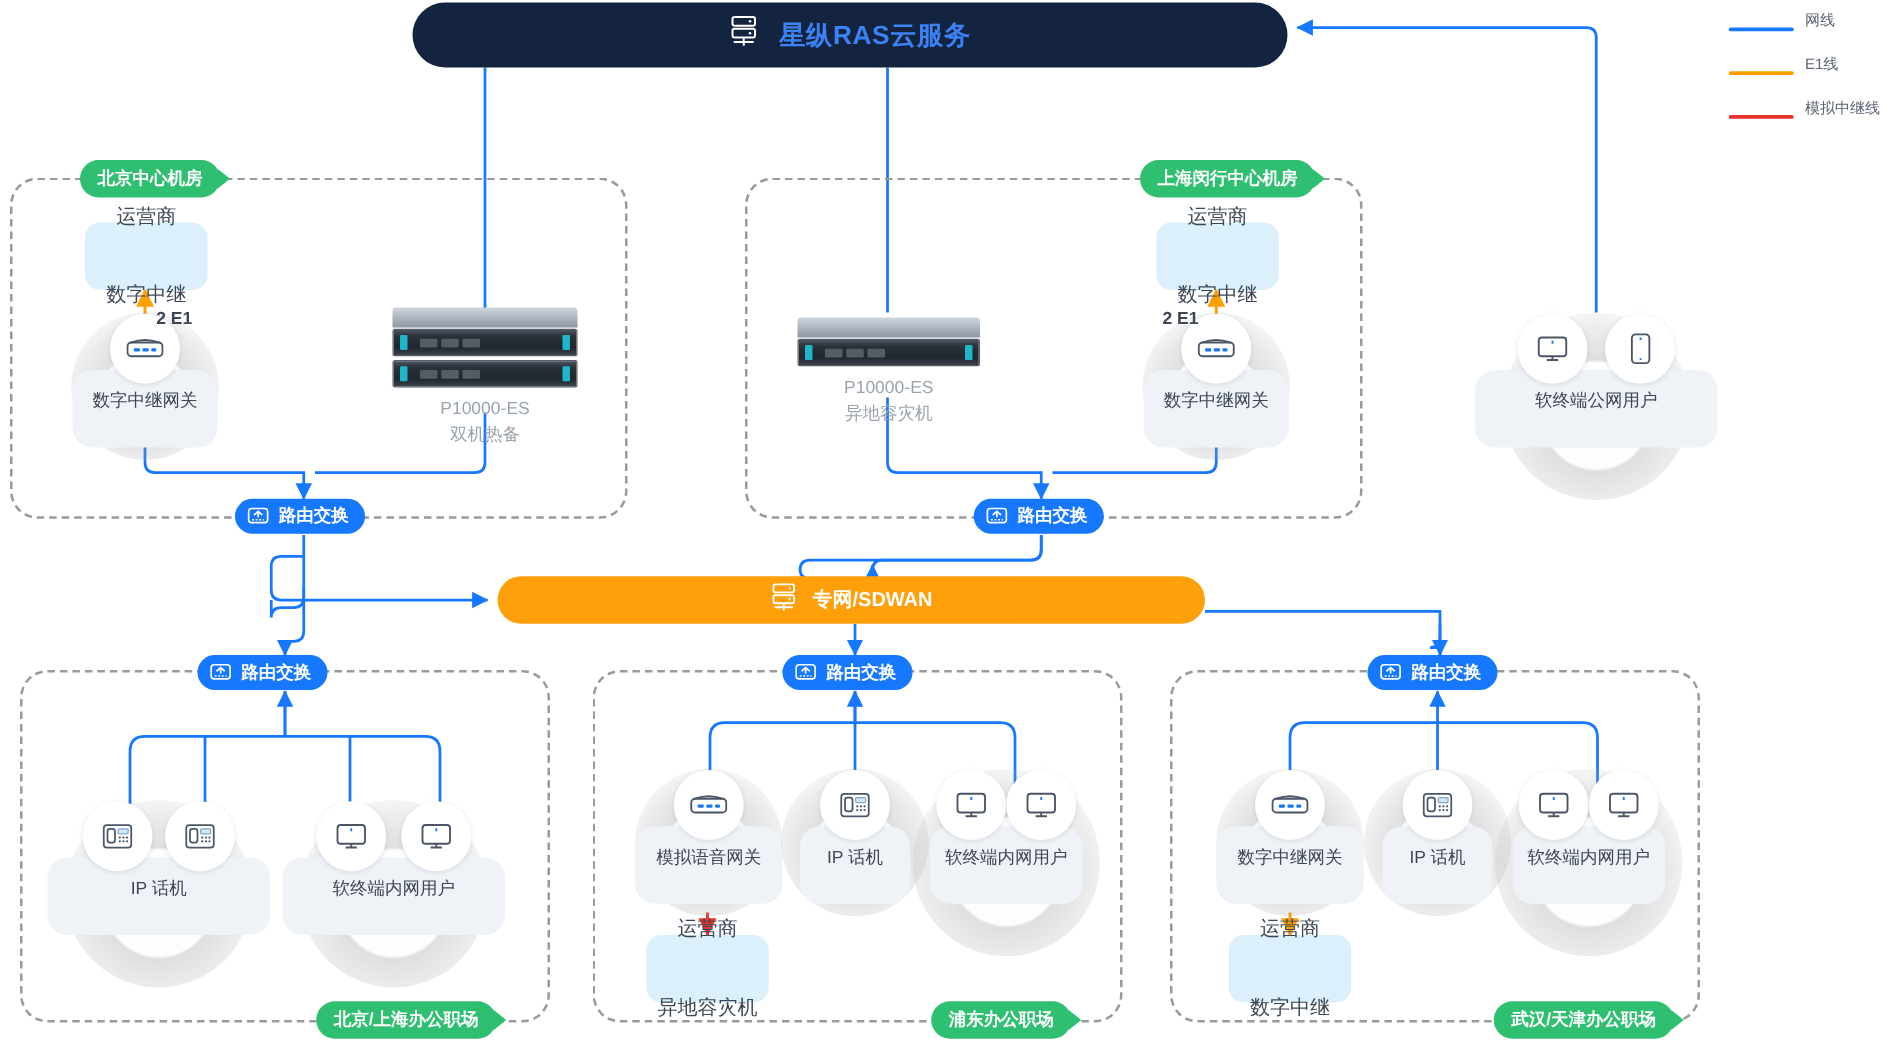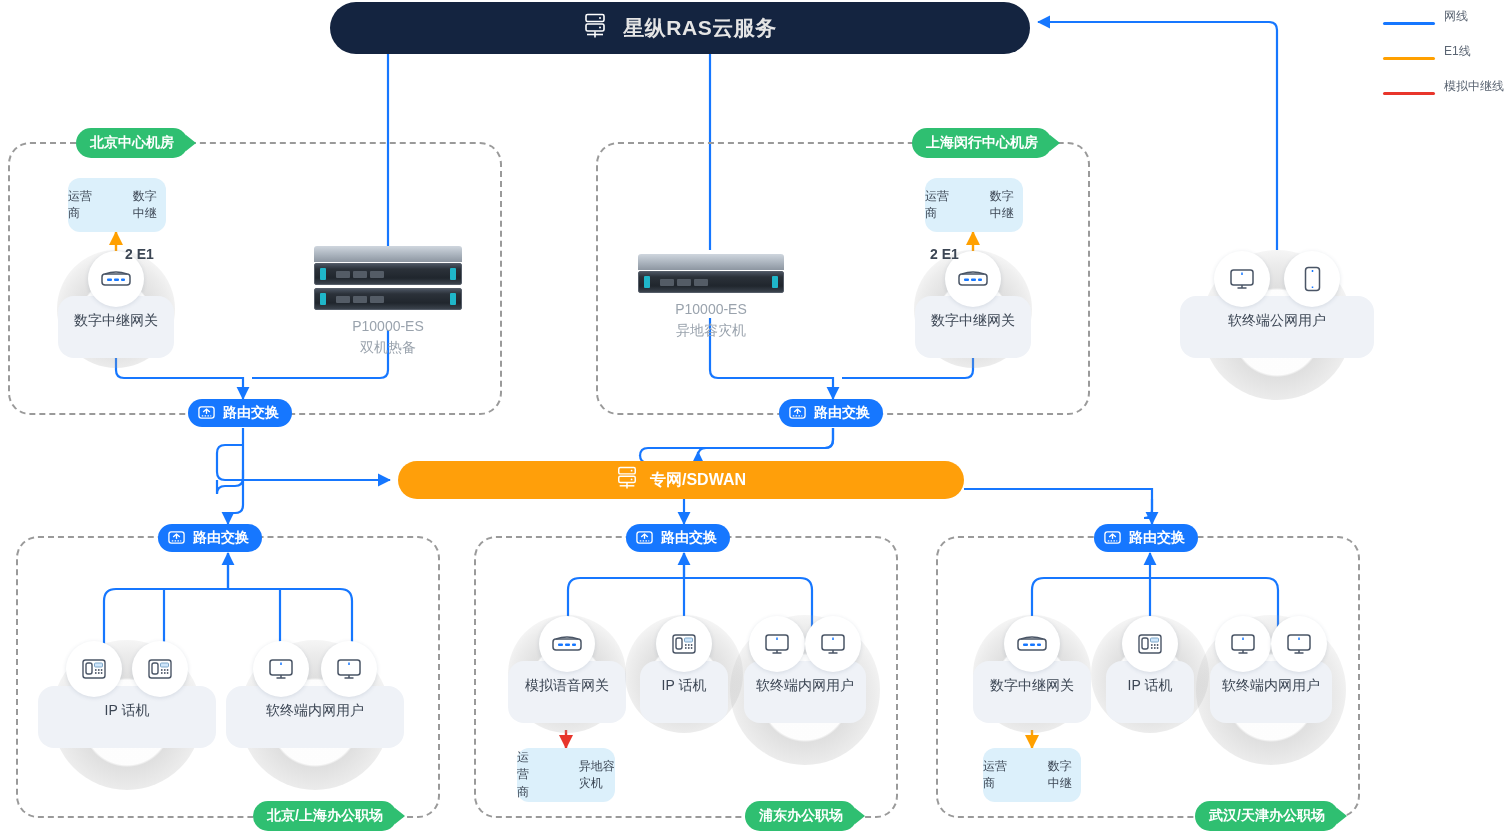--- a/index.html
+++ b/index.html
@@ -10,21 +10,21 @@
     position:relative; overflow:hidden;
   }
   #canvas { position:absolute; inset:0; }
   svg.wires { position:absolute; left:0; top:0; width:1512px; height:836px; pointer-events:none; }
 
   
   .cloud-bar {
     position:absolute; left:330px; top:2px; width:700px; height:52px;
     background:#142440; border-radius:26px;
     display:flex; align-items:center; justify-content:center; gap:16px;
-    color:#e5e5e5; font-size:21px; font-weight:700; letter-spacing:.5px;
+    color:#3b82f6; font-size:21px; font-weight:700; letter-spacing:.5px;
   }
   .sdwan-bar {
     position:absolute; left:398px; top:461px; width:566px; height:38px;
     background:#FF9F0A; border-radius:19px;
     display:flex; align-items:center; justify-content:center; gap:12px;
     color:#ffffff; font-size:16px; font-weight:700;
   }
 
   
   .zone {
@@ -74,22 +74,22 @@
   }
   .node .cap {
     position:absolute; left:0; top:62px; width:100%;
     text-align:center; font-size:14px; color:#3c4654; z-index:5;
     white-space:nowrap;
   }
 
   
   .trunkbox {
     position:absolute; background:#DCF0FB; border-radius:12px;
-    display:flex; flex-direction:row; align-items:center; justify-content:center;
-    font-size:12px; color:#3c4654; line-height:1.45; z-index:4;gap:40px;
+    display:flex; flex-direction:column; align-items:center; justify-content:center;
+    font-size:16px; color:#3c4654; line-height:1.45; z-index:4;gap:40px;
   }
 
   
   .rack { position:absolute; z-index:4; }
   .rack .cap { text-align:center; font-size:14px; color:#9aa3ad; line-height:1.5; margin-top:6px; }
   .ru {
     width:100%; height:22px; margin-bottom:3px; border-radius:2px;
     background:linear-gradient(180deg,#4a5360 0%,#2b3139 25%,#20262d 70%,#3a424c 100%);
     border:1px solid #555d68; display:flex; align-items:center; padding:0 5px; gap:4px;
     position:relative;
@@ -206,21 +206,21 @@
         <span class="swatch" style="background:#FFA000"></span>
         <span class="lbl">E1线</span>
       </div>
     <div class="row">
         <span class="swatch" style="background:#E8352B"></span>
         <span class="lbl">模拟中继线</span>
       </div>
   </div>
 
   <div class="zone" style="left:8px; top:142px; width:494px; height:273px;"></div>
-  <div class="zone-tag" style="left:76px; top:128px;">北京中心机房</div>
+  <div class="zone-tag" style="left:64px; top:128px;">北京中心机房</div>
 
   <div class="trunkbox" style="left:68px; top:178px; width:98px; height:54px;">
     <span>运营商</span>
     <span>数字中继</span>
   </div>
   <div class="e1lab" style="left:125px; top:246px;">2 E1</div>
 
   <div class="node" style="left:58px; top:250px; width:116px; height:108px;">
     <div class="halo"></div>
     <div class="base"></div>

